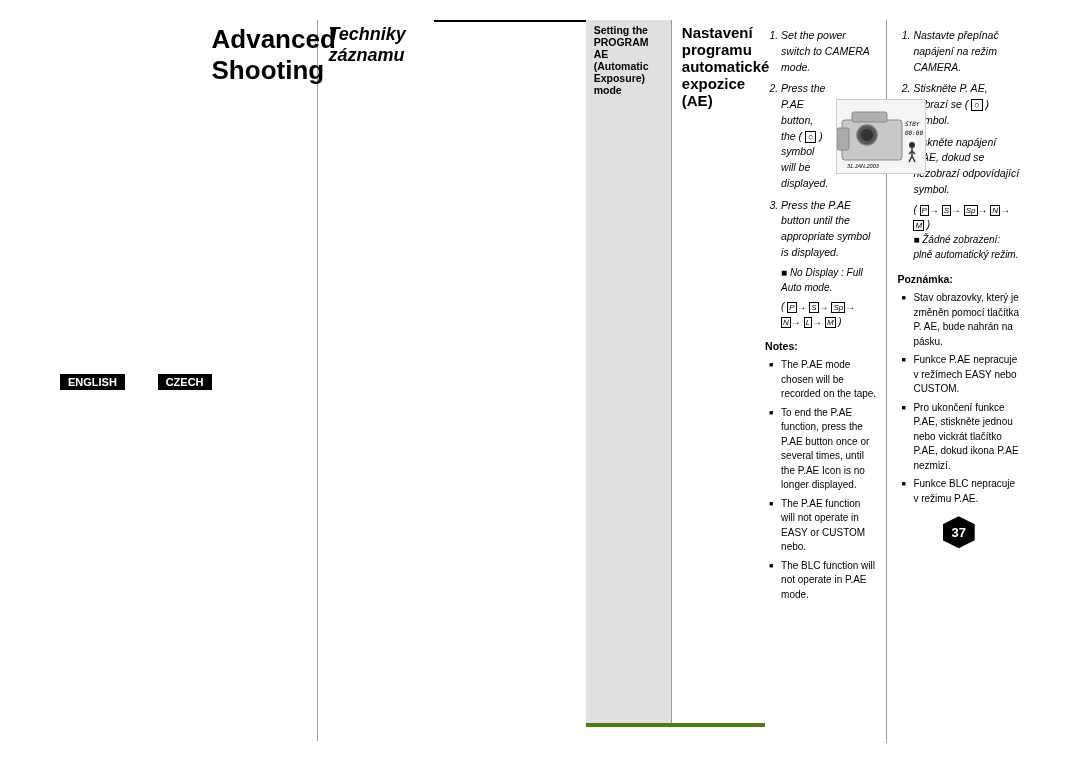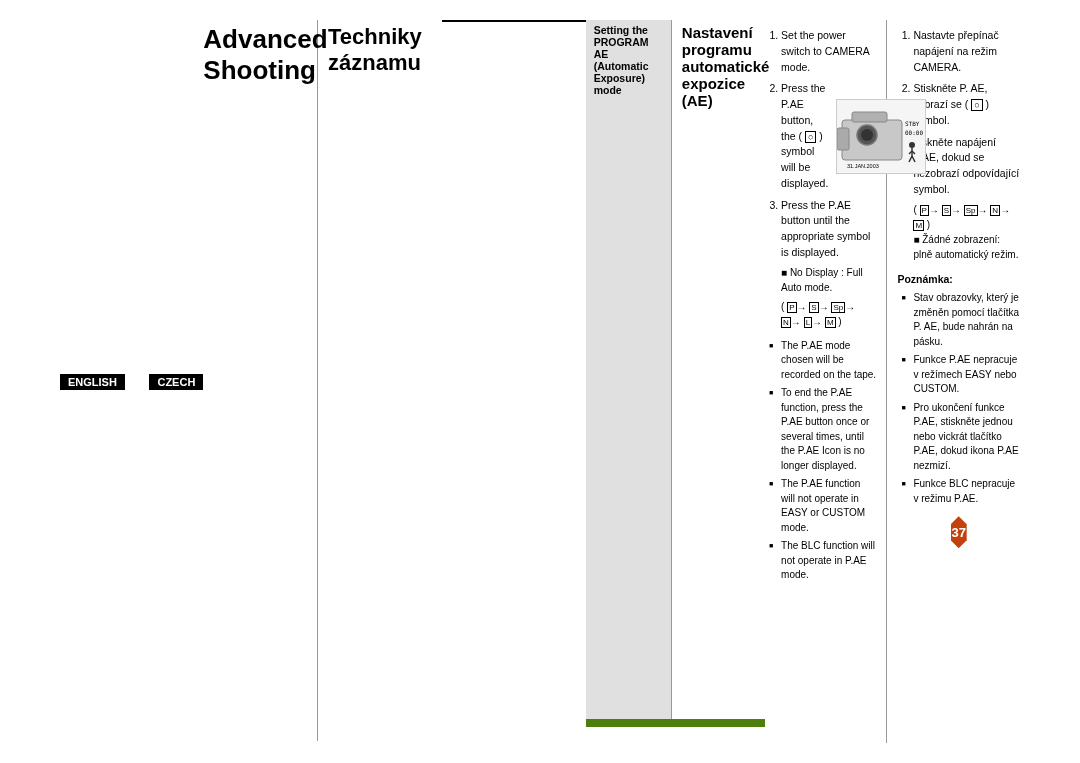--- a/index.html
+++ b/index.html
@@ -33,21 +33,21 @@
       color: #fff;
       margin-right: 4px;
     }
     .lang-badge.czech {
       background: #000;
       color: #fff;
     }
     .section-header-row {
       display: flex;
       width: 100%;
-      border-bottom: 8px solid #4d7c0f;
+      border-bottom: 4px solid #4d7c0f;
       margin-bottom: 16px;
     }
     .left-section-header {
       width: 48%;
       background: #e0e0e0;
       border-right: 1px solid #999;
       padding: 4px 8px;
       font-weight: bold;
       font-size: 10.5px;
     }
@@ -75,25 +75,26 @@
       line-height: 1.5;
     }
     .page-title-left {
       font-size: 26px;
       font-weight: bold;
       color: #000;
       margin-bottom: 12px;
       padding: 4px 0 4px 0;
     }
     .page-title-right {
-      font-size: 22px;
+      font-size: 18px;
       font-weight: bold;
       color: #000;
       margin-bottom: 0;
       padding: 4px 0 4px 0;
+      font-style: italic;
     }
     .titles-row {
       display: flex;
       width: 100%;
       margin-bottom: 2px;
     }
     .title-left {
       width: 48%;
       border-right: 1px solid #999;
       padding-right: 10px;
@@ -101,20 +102,21 @@
     .title-right {
       width: 52%;
       padding-left: 10px;
     }
     ol {
       padding-left: 16px;
       margin: 0;
     }
     ol li {
       margin-bottom: 6px;
+      font-style: italic;
     }
     .notes-section {
       margin-top: 10px;
     }
     .notes-label {
       font-weight: bold;
       font-size: 10.5px;
     }
     ul.notes-list {
       list-style: none;
@@ -148,25 +150,25 @@
       color: #666;
       position: relative;
       overflow: hidden;
     }
     .page-number-area {
       display: flex;
       justify-content: center;
       margin-top: 10px;
     }
     .page-number {
-      background: #c2410c;
+      background: #000000;
       color: #fff;
       font-weight: bold;
       font-size: 13px;
-      width: 16px;
+      width: 32px;
       height: 32px;
       display: flex;
       align-items: center;
       justify-content: center;
       clip-path: polygon(50% 0%, 100% 25%, 100% 75%, 50% 100%, 0% 75%, 0% 25%);
     }
     .divider-line {
       width: 100%;
       height: 2px;
       background: #000;
@@ -269,24 +271,25 @@
               <span style="border:1px solid #000; padding:0 1px; font-size:8px;">S</span>→
               <span style="border:1px solid #000; padding:0 1px; font-size:8px;">Sp</span>→
               <span style="border:1px solid #000; padding:0 1px; font-size:8px;">N</span>→
               <span style="border:1px solid #000; padding:0 1px; font-size:8px;">L</span>→
               <span style="border:1px solid #000; padding:0 1px; font-size:8px;">M</span> )
           </div>
         </li>
       </ol>
 
       <div class="notes-section">
+        <div class="notes-label">Notes:</div>
         <ul class="notes-list">
           <li>The P.AE mode chosen will be recorded on the tape.</li>
           <li>To end the P.AE function, press the P.AE button once or several times, until the P.AE Icon is no longer displayed.</li>
-          <li>The P.AE function will not operate in EASY or CUSTOM mode.</li>
+          <li>The P.AE function will not operate in EASY or CUSTOM nebo.</li>
           <li>The BLC function will not operate in P.AE mode.</li>
         </ul>
       </div>
     </div>
 
     <div class="right-content">
       <ol>
         <li>
           <span>Nastavte přepínač napájení na režim CAMERA.</span>
         </li>

